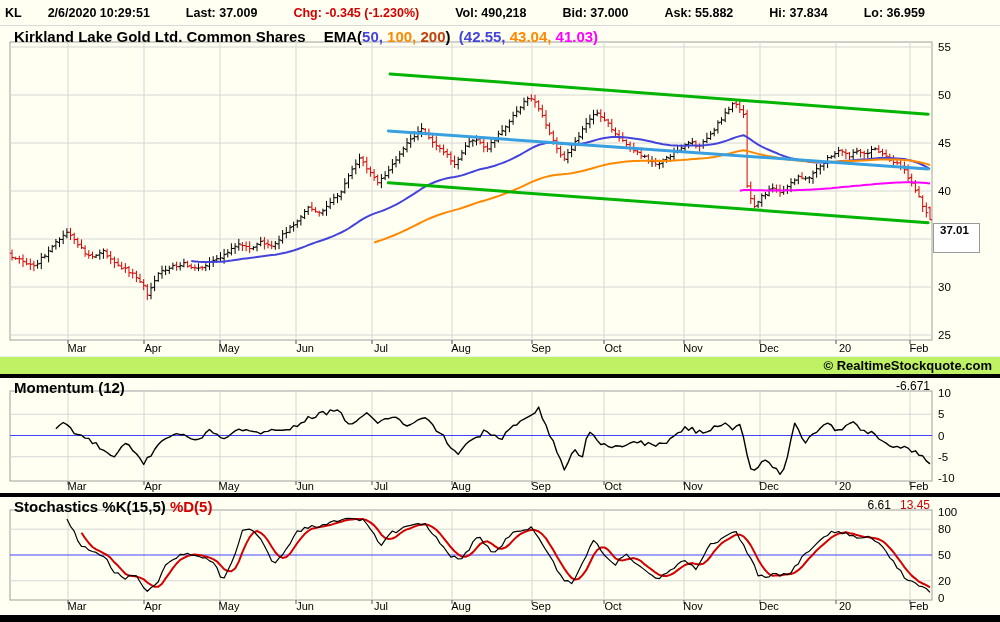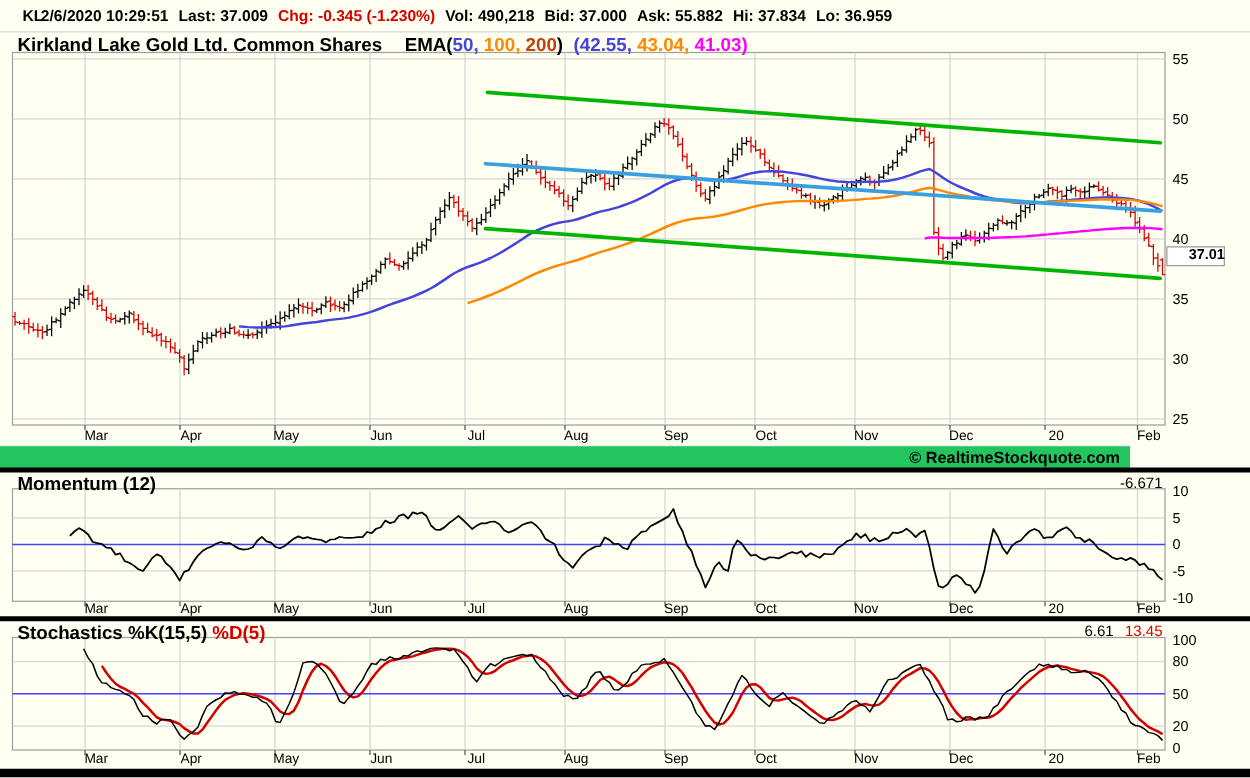--- a/index.html
+++ b/index.html
@@ -1,29 +1,29 @@
 <!DOCTYPE html>
 <html><head>
 <meta charset="utf-8">
 <style>
   *{box-sizing:border-box;margin:0;padding:0}
   html,body{width:1000px;height:622px;overflow:hidden}
   body{position:relative;background:#fffff2;font-family:"Liberation Sans",sans-serif;color:#000}
   .hdr{position:absolute;top:0;left:0;width:1000px;height:26px;display:flex;align-items:center;
-       padding-left:18px;gap:8px;font-size:12.5px;font-weight:bold;background:#fffff2;
+       padding-left:5px;gap:36px;font-size:12.5px;font-weight:bold;background:#fffff2;
        border-bottom:1px solid #d8d8d8;white-space:nowrap}
   .hdr .sym{margin-right:-10px}
   .red{color:#d40000}
   svg{position:absolute;left:0;display:block}
   .title-row{position:absolute;left:14px;font-size:15px;font-weight:bold;display:flex;
              align-items:flex-start;white-space:pre;z-index:3}
-  .badge{position:absolute;left:933px;top:197px;width:47px;height:16px;background:#ffffff;
+  .badge{position:absolute;left:933px;top:223px;width:47px;height:30px;background:#ffffff;
          border:1px solid #9a9a9a;font-size:11.5px;font-weight:bold;line-height:13px;
-         padding-left:17px;z-index:4}
-  .wm{position:absolute;top:356px;left:0;width:904px;height:19px;background:#22c55e;
+         padding-left:6px;z-index:4}
+  .wm{position:absolute;top:356px;left:0;width:1000px;height:19px;background:#bef264;
       border-top:1px solid #ededed;text-align:right;font-size:13px;font-weight:bold;
       line-height:18px;padding-right:8px}
   .divider{position:absolute;left:0;width:1000px;background:#000}
   .vals{position:absolute;right:70px;font-size:12px;font-weight:normal;display:flex;gap:9px;z-index:3}
 </style>
 </head>
 <body>
 
 <div class="hdr">
   <span class="sym">KL</span>

